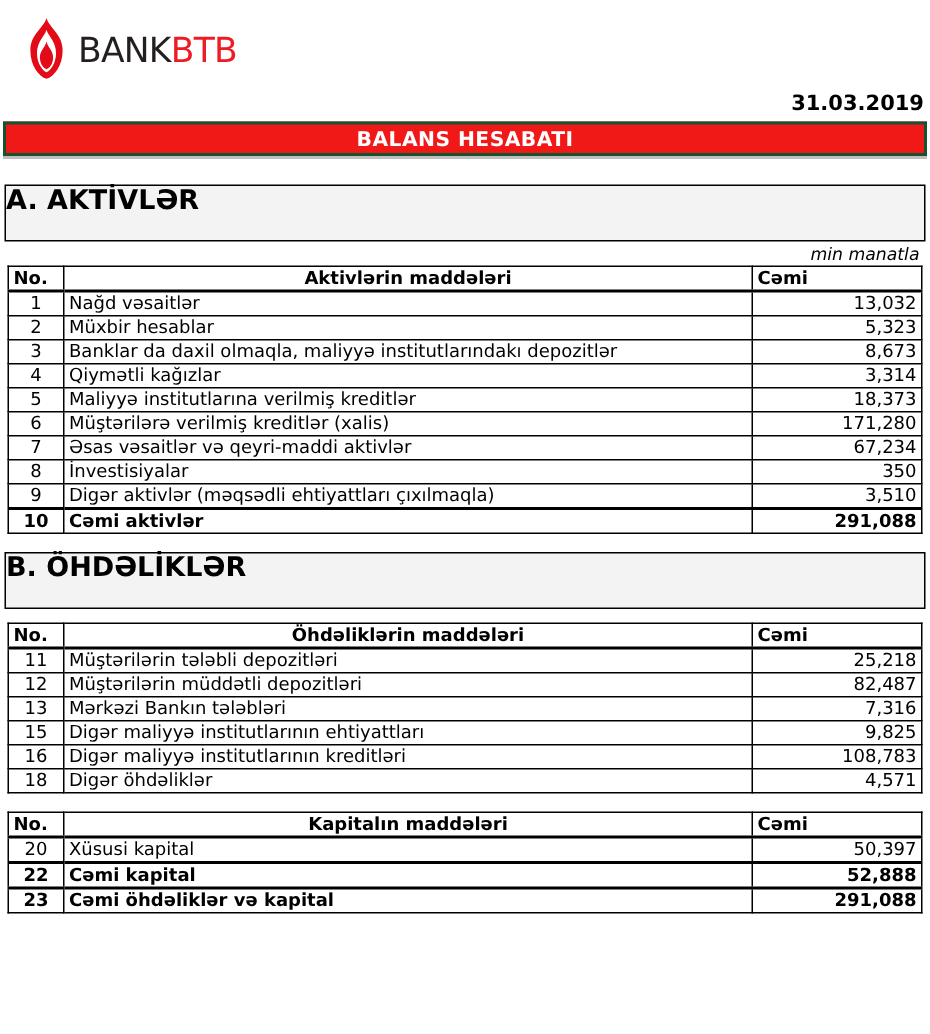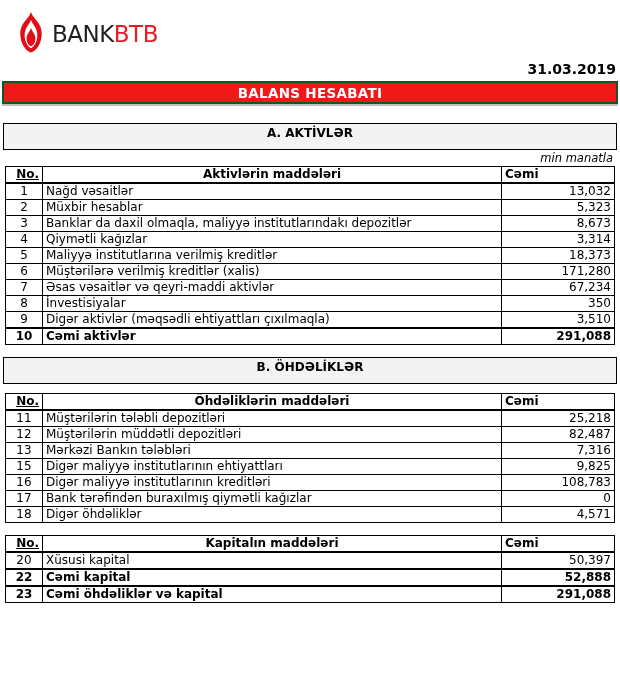--- a/index.html
+++ b/index.html
@@ -27,39 +27,39 @@
     margin:0 2px;background:var(--bar-red);border:2px solid #14532d;
     height:23px;line-height:21px;text-align:center;color:#fff;
     font-weight:bold;font-size:13.5px;letter-spacing:0.3px;
     box-shadow:0 2px 0 rgba(0,0,0,0.25);
   }
   
   #sections > .section:first-child{margin-top:19px;}
   .section{margin-top:12px;}
   .section-header{
     margin:0 3px;border:1px solid #000;background:#f3f3f3;
-    text-align:center;font-weight:bold;font-size:12px;
-    height:27px;line-height:19px;
+    font-weight:bold;font-size:18px;
+    height:38px;line-height:19px;
   }
   .unit-note{
     text-align:right;font-style:italic;font-size:11.5px;
     padding-right:7px;height:15px;line-height:15px;margin-top:1px;
   }
   .section.no-note .data-table{margin-top:9px;}
   
   .data-table{
     border-collapse:collapse;width:610px;margin:0 5px;
     font-size:12px;table-layout:fixed;
   }
   .data-table th,.data-table td{
     border:1px solid #000;height:16px;line-height:15px;
     padding:0 3px;overflow:hidden;white-space:nowrap;
   }
   .data-table thead th{border-bottom:2px solid #000;font-weight:bold;}
-  .col-no{width:37px;text-align:right;text-decoration:underline;}
+  .col-no{width:37px;text-align:left;}
   .col-item{text-align:center;padding-left:4px;}
   .col-total{width:113px;text-align:left;}
   .cell-no{text-align:center;}
   .cell-item{padding-left:4px;}
   .cell-value{text-align:right;padding-right:4px;}
   tr.total-row{font-weight:bold;}
   tr.total-row td{border-top:2px solid #000;}
 </style>
 </head>
 <body>
@@ -194,25 +194,20 @@
     <td class="cell-item">Digər maliyyə institutlarının ehtiyattları</td>
     <td class="cell-value">9,825</td>
   </tr>
 
   <tr>
     <td class="cell-no">16</td>
     <td class="cell-item">Digər maliyyə institutlarının kreditləri</td>
     <td class="cell-value">108,783</td>
   </tr>
 
-  <tr>
-    <td class="cell-no">17</td>
-    <td class="cell-item">Bank tərəfindən buraxılmış qiymətli kağızlar</td>
-    <td class="cell-value">0</td>
-  </tr>
 
   <tr>
     <td class="cell-no">18</td>
     <td class="cell-item">Digər öhdəliklər</td>
     <td class="cell-value">4,571</td>
   </tr>
 
 </tbody>
     </table>
   </section>

